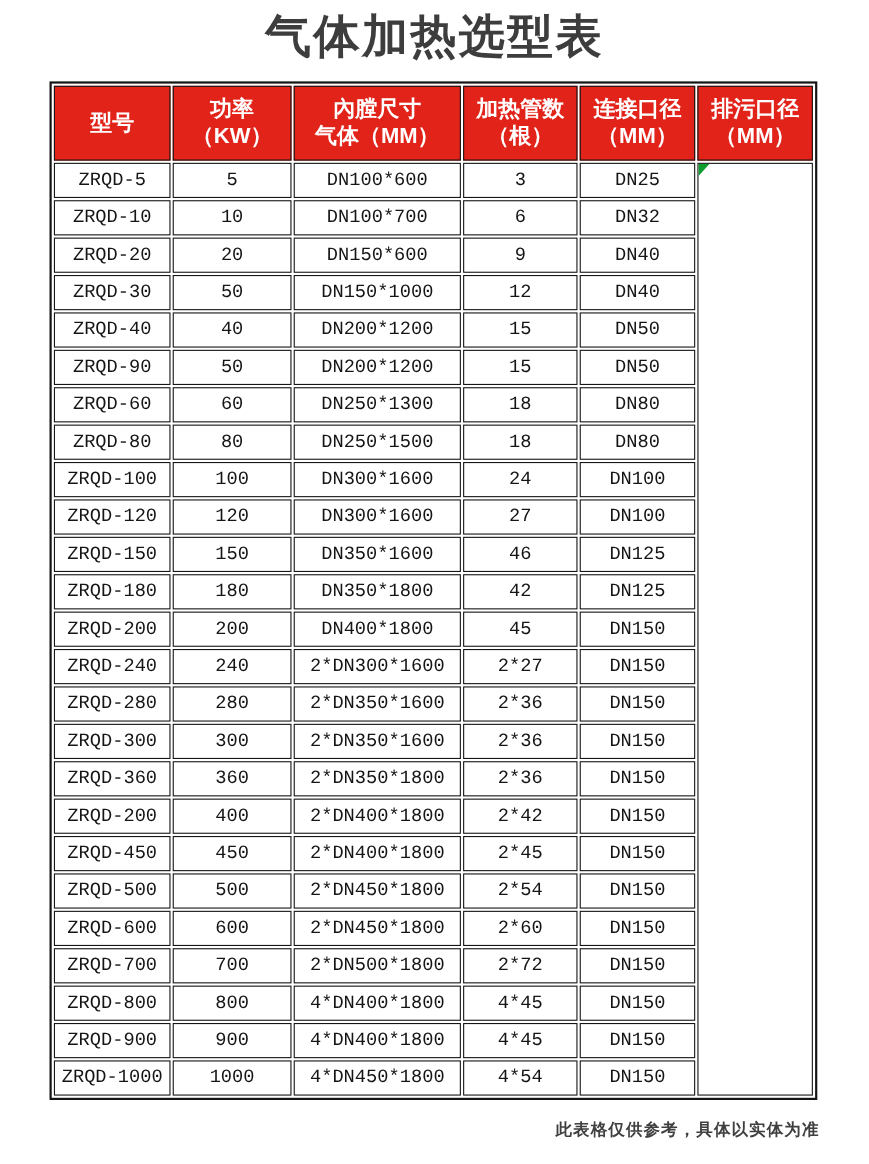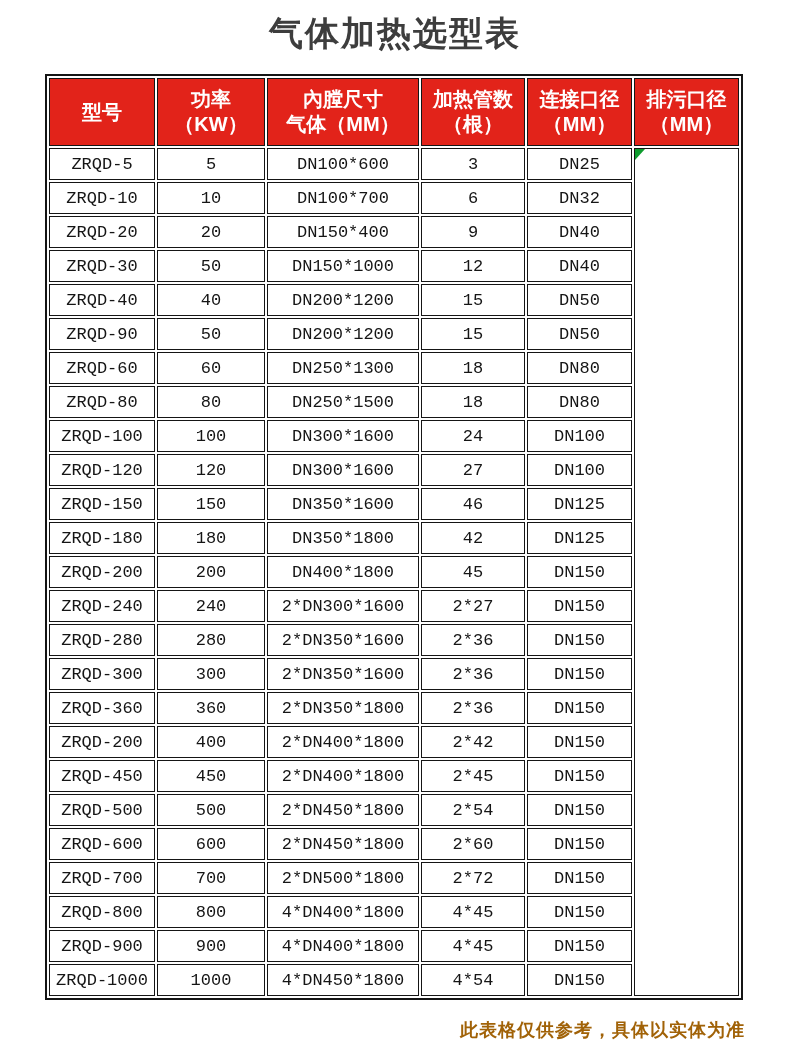--- a/index.html
+++ b/index.html
@@ -4,21 +4,21 @@
 <style>
   * { margin:0; padding:0; box-sizing:border-box; }
   html,body { background:#ffffff; }
   body {
     width:790px; height:1058px; position:relative; overflow:hidden;
     font-family:"Liberation Sans", sans-serif;
   }
   .page-title {
     position:absolute; top:0; left:0; width:790px; height:66px;
     text-align:center; line-height:66px;
-    font-size:34px; font-weight:bold; color:#3d3d3d;
+    font-size:42px; font-weight:bold; color:#3d3d3d;
     letter-spacing:2px;
   }
   table.spec-table {
     position:absolute; left:45px; top:74px; width:692px;
     border-collapse:separate; border-spacing:2px;
     border:2px solid #151515; background:#ffffff;
     table-layout:fixed;
   }
   .spec-table th {
     background:#e2231a; color:#ffffff;
@@ -40,21 +40,21 @@
     position:relative; background:#ffffff;
   }
   .green-marker {
     position:absolute; top:0; left:0;
     width:0; height:0; display:block;
     border-top:11px solid #0e9c2e;
     border-right:10px solid transparent;
   }
   .footer-note {
     position:absolute; top:1018px; right:45px;
-    font-size:18px; font-weight:bold; color:#a16207;
+    font-size:15px; font-weight:bold; color:#404040;
     letter-spacing:1px;
   }
 </style>
 </head>
 <body>
 
 <div class="page-title">气体加热选型表</div>
 
 <table class="spec-table">
   <colgroup>
@@ -106,21 +106,21 @@
       <tr>
         <td>ZRQD-10</td>
         <td>10</td>
         <td>DN100*700</td>
         <td>6</td>
         <td>DN32</td>
       </tr>
       <tr>
         <td>ZRQD-20</td>
         <td>20</td>
-        <td>DN150*400</td>
+        <td>DN150*600</td>
         <td>9</td>
         <td>DN40</td>
       </tr>
       <tr>
         <td>ZRQD-30</td>
         <td>50</td>
         <td>DN150*1000</td>
         <td>12</td>
         <td>DN40</td>
       </tr>

